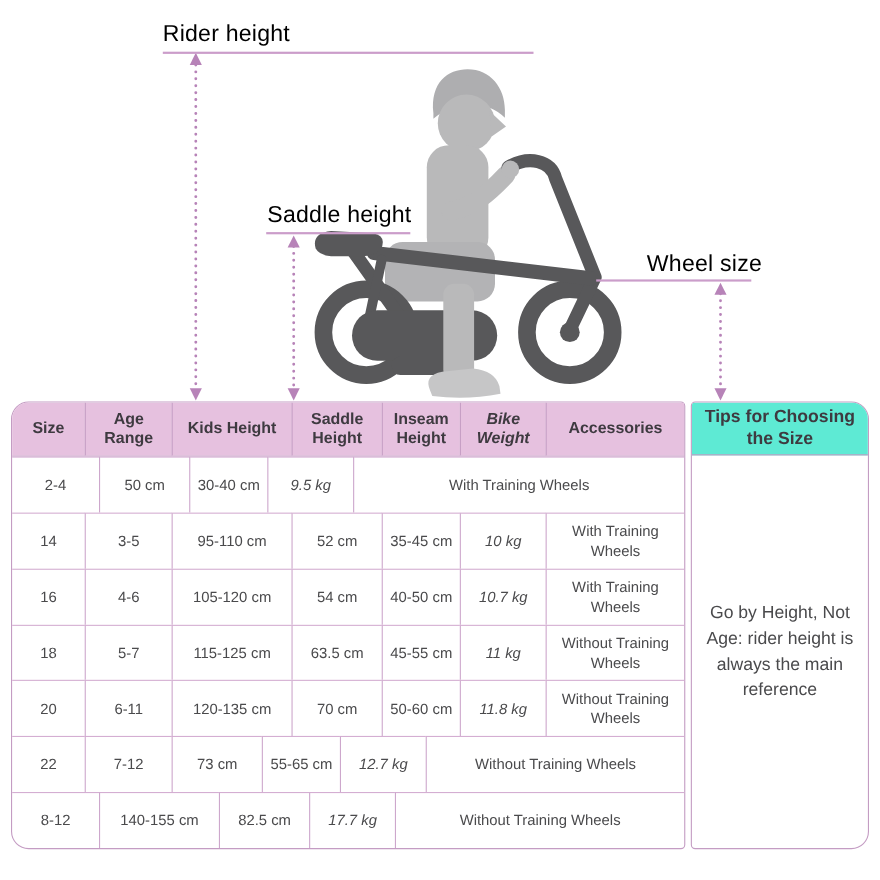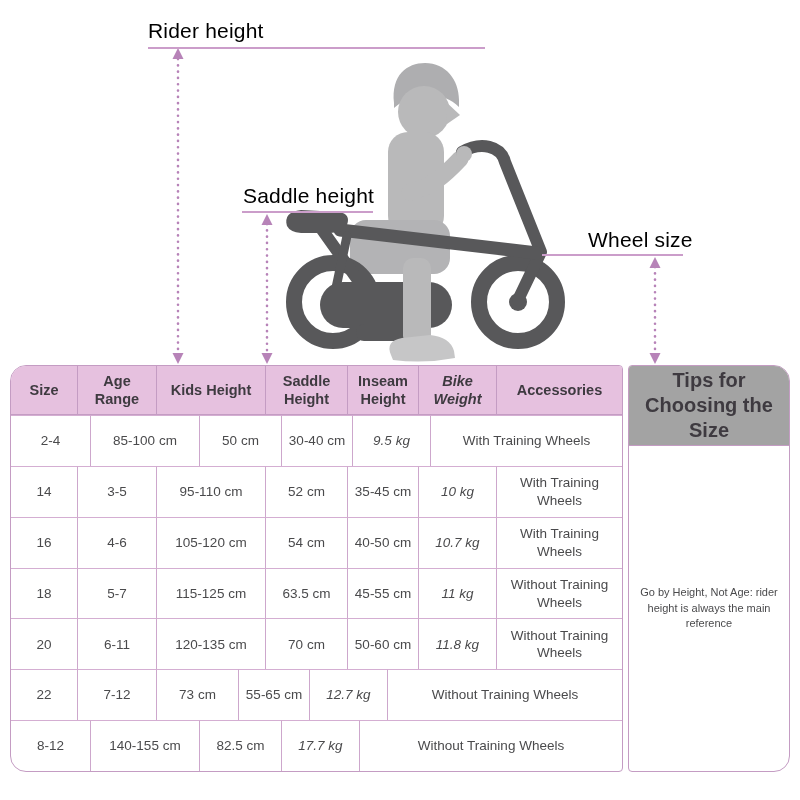--- a/index.html
+++ b/index.html
@@ -43,26 +43,26 @@
   .th{
     background:#e6c1df;color:#3e3a40;font-weight:700;font-size:14.5px;line-height:1.25;
   }
   .hrow .th{border-left:1px solid #c49cc3;}
   .hrow .th:first-child{border-left:none;}
   .main-table .hrow{border-bottom:1px solid #c49cc3;}
   .c0{width:66px;}.c1{width:79px;}.c2{width:109px;}.c3{width:82px;}
   .c4{width:71px;}.c5{width:78px;font-style:italic;}.c6{flex:1;}
   .tips-head{
     flex:0 0 48px;display:flex;align-items:center;justify-content:center;text-align:center;
-    background:#a3a3a3;border-bottom:1px solid #c49cc3;
-    color:#3e3a40;font-weight:700;font-size:20px;line-height:1.25;padding:2px 6px;box-sizing:border-box;
+    background:#5eead4;border-bottom:1px solid #c49cc3;
+    color:#3e3a40;font-weight:700;font-size:16px;line-height:1.25;padding:2px 6px;box-sizing:border-box;
   }
   .tips-body{
     flex:1;display:flex;align-items:center;justify-content:center;text-align:center;
-    color:#4a4a4c;font-size:11px;line-height:1.45;padding:6px 8px;box-sizing:border-box;
+    color:#4a4a4c;font-size:16px;line-height:1.45;padding:6px 8px;box-sizing:border-box;
   }
 </style>
 </head>
 <body>
 
 <div class="stage">
 
   <div class="diagram">
     <svg width="800" height="365" viewBox="0 0 800 365">
 
@@ -129,21 +129,20 @@
         <div class="cell th c1">Age Range</div>
         <div class="cell th c2">Kids Height</div>
         <div class="cell th c3">Saddle Height</div>
         <div class="cell th c4">Inseam Height</div>
         <div class="cell th c5">Bike Weight</div>
         <div class="cell th c6">Accessories</div>
       </div>
 
       <div class="trow">
         <div class="cell c1">2-4</div>
-        <div class="cell c2">85-100 cm</div>
         <div class="cell c3">50 cm</div>
         <div class="cell c4">30-40 cm</div>
         <div class="cell c5">9.5 kg</div>
         <div class="cell c6">With Training Wheels</div>
       </div>
 
       <div class="trow">
         <div class="cell c0">14</div>
         <div class="cell c1">3-5</div>
         <div class="cell c2">95-110 cm</div>

